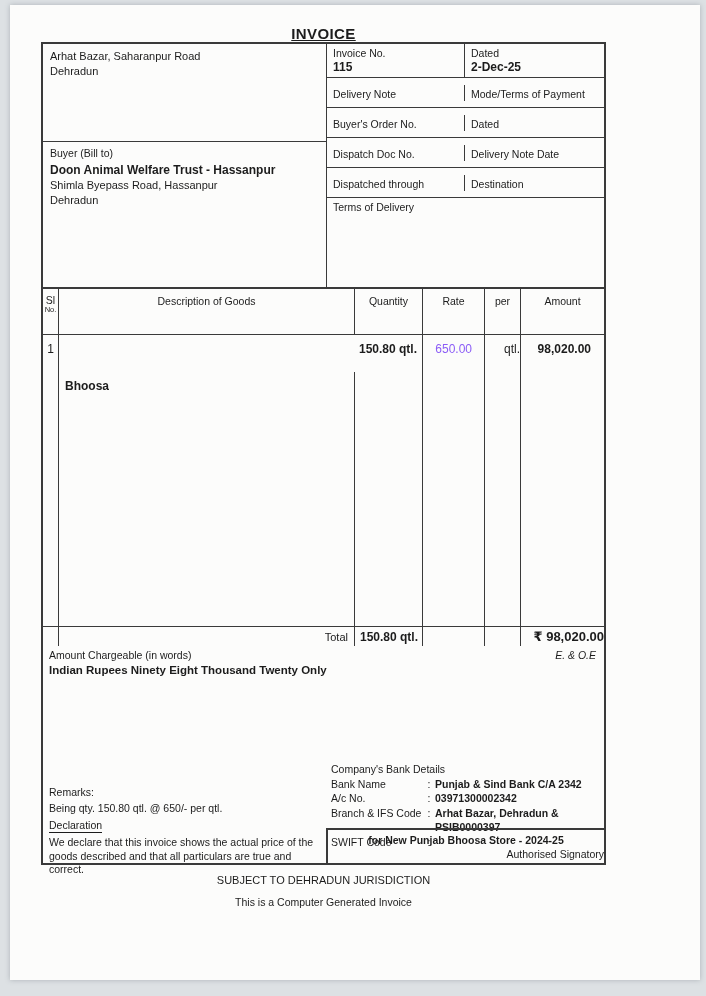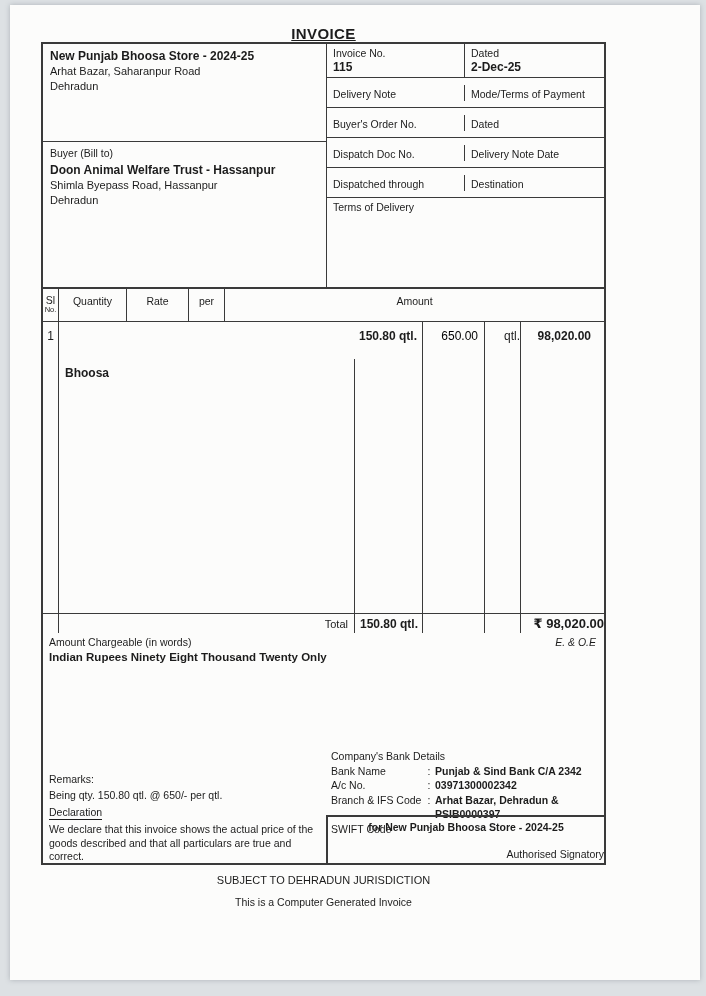--- a/index.html
+++ b/index.html
@@ -41,39 +41,39 @@
   .meta{flex:1;display:flex;flex-direction:column;}
   .meta-row{display:flex;border-bottom:1px solid var(--line);flex:none;}
   .meta-row.r1{height:33px;}
   .meta-row.rn{height:29px;align-items:center;}
   .meta-cell{padding:3px 6px 0 6px;box-sizing:border-box;}
   .meta-cell.l{width:138px;flex:none;border-right:1px solid var(--line);}
   .meta-cell.r{flex:1;}
   .meta-val{font-size:12px;font-weight:bold;line-height:14px;}
   .terms{flex:1;padding:3px 6px;}
   
-  .thead{display:flex;border-top:2px solid var(--line);border-bottom:1px solid var(--line);height:35px;flex:none;box-sizing:border-box;}
+  .thead{display:flex;border-top:2px solid var(--line);border-bottom:1px solid var(--line);height:48px;flex:none;box-sizing:border-box;}
   .tbody{display:flex;height:291px;flex:none;}
   .ttotal{display:flex;border-top:1px solid var(--line);height:19px;flex:none;align-items:center;}
   .c{box-sizing:border-box;border-right:1px solid var(--line);}
   .c:last-child{border-right:none;}
   .c-sl{width:16px;flex:none;}
   .c-desc{width:296px;flex:none;}
   .c-qty{width:68px;flex:none;}
   .c-rate{width:62px;flex:none;}
   .c-per{width:36px;flex:none;text-align:right;}
   .c-amt{flex:1;}
   .thead .c{font-size:10.5px;text-align:center;padding-top:6px;}
   .sl-head{font-size:10px;line-height:10px;padding-top:4px;}
   .sl-head .sub{font-size:7.5px;}
   .tbody .c{padding-top:7px;font-size:12px;}
   .cell-sl{text-align:center;font-size:11px;}
   .cell-desc{font-weight:bold;padding-left:6px;margin-top:37px;}
   .cell-qty{font-weight:bold;text-align:right;padding-right:5px;}
-  .cell-rate{text-align:right;padding-right:6px;color:#000000;font-size:11px;}
+  .cell-rate{text-align:right;padding-right:12px;color:#8b5cf6;font-size:11px;}
   .cell-per{padding-left:5px;font-size:11px;}
   .cell-amt{font-weight:bold;text-align:right;padding-right:13px;}
   .ttotal .c{height:100%;display:flex;align-items:center;box-sizing:border-box;}
   .tot-label{justify-content:flex-end;padding-right:6px;font-size:11px;}
   .tot-qty{font-weight:bold;font-size:12px;padding-left:5px;}
   .tot-amt{font-weight:bold;font-size:13px;justify-content:flex-end;}
   
   .bottom{flex:1;position:relative;}
   .amt-label{position:absolute;left:6px;top:3px;font-size:10.5px;}
   .eoe{position:absolute;right:8px;top:3px;font-size:10.5px;font-style:italic;}
@@ -99,21 +99,20 @@
 
 <div class="page">
 
   <div class="title">INVOICE</div>
 
   <div class="box">
 
     <div class="top">
       <div class="parties">
         <div class="seller">
-          <div class="org-name">New Punjab Bhoosa Store - 2024-25</div>
           <div class="addr">Arhat Bazar, Saharanpur Road</div>
           <div class="addr">Dehradun</div>
         </div>
         <div class="buyer">
           <div class="small-label">Buyer (Bill to)</div>
           <div class="org-name" style="margin-top:3px;">Doon Animal Welfare Trust - Hassanpur</div>
           <div class="addr">Shimla Byepass Road, Hassanpur</div>
           <div class="addr">Dehradun</div>
         </div>
       </div>
@@ -173,20 +172,21 @@
           <div class="small-label">Terms of Delivery</div>
         </div>
       </div>
     </div>
 
     <div class="thead">
       <div class="c c-sl sl-head">
         <div>Sl</div>
         <div class="sub">No.</div>
       </div>
+      <div class="c c-desc">Description of Goods</div>
       <div class="c c-qty">Quantity</div>
       <div class="c c-rate">Rate</div>
       <div class="c c-per">per</div>
       <div class="c c-amt">Amount</div>
     </div>
 
     <div class="tbody">
       <div class="c c-sl cell-sl">1</div>
       <div class="c c-desc cell-desc">Bhoosa</div>
       <div class="c c-qty cell-qty">150.80 qtl.</div>

